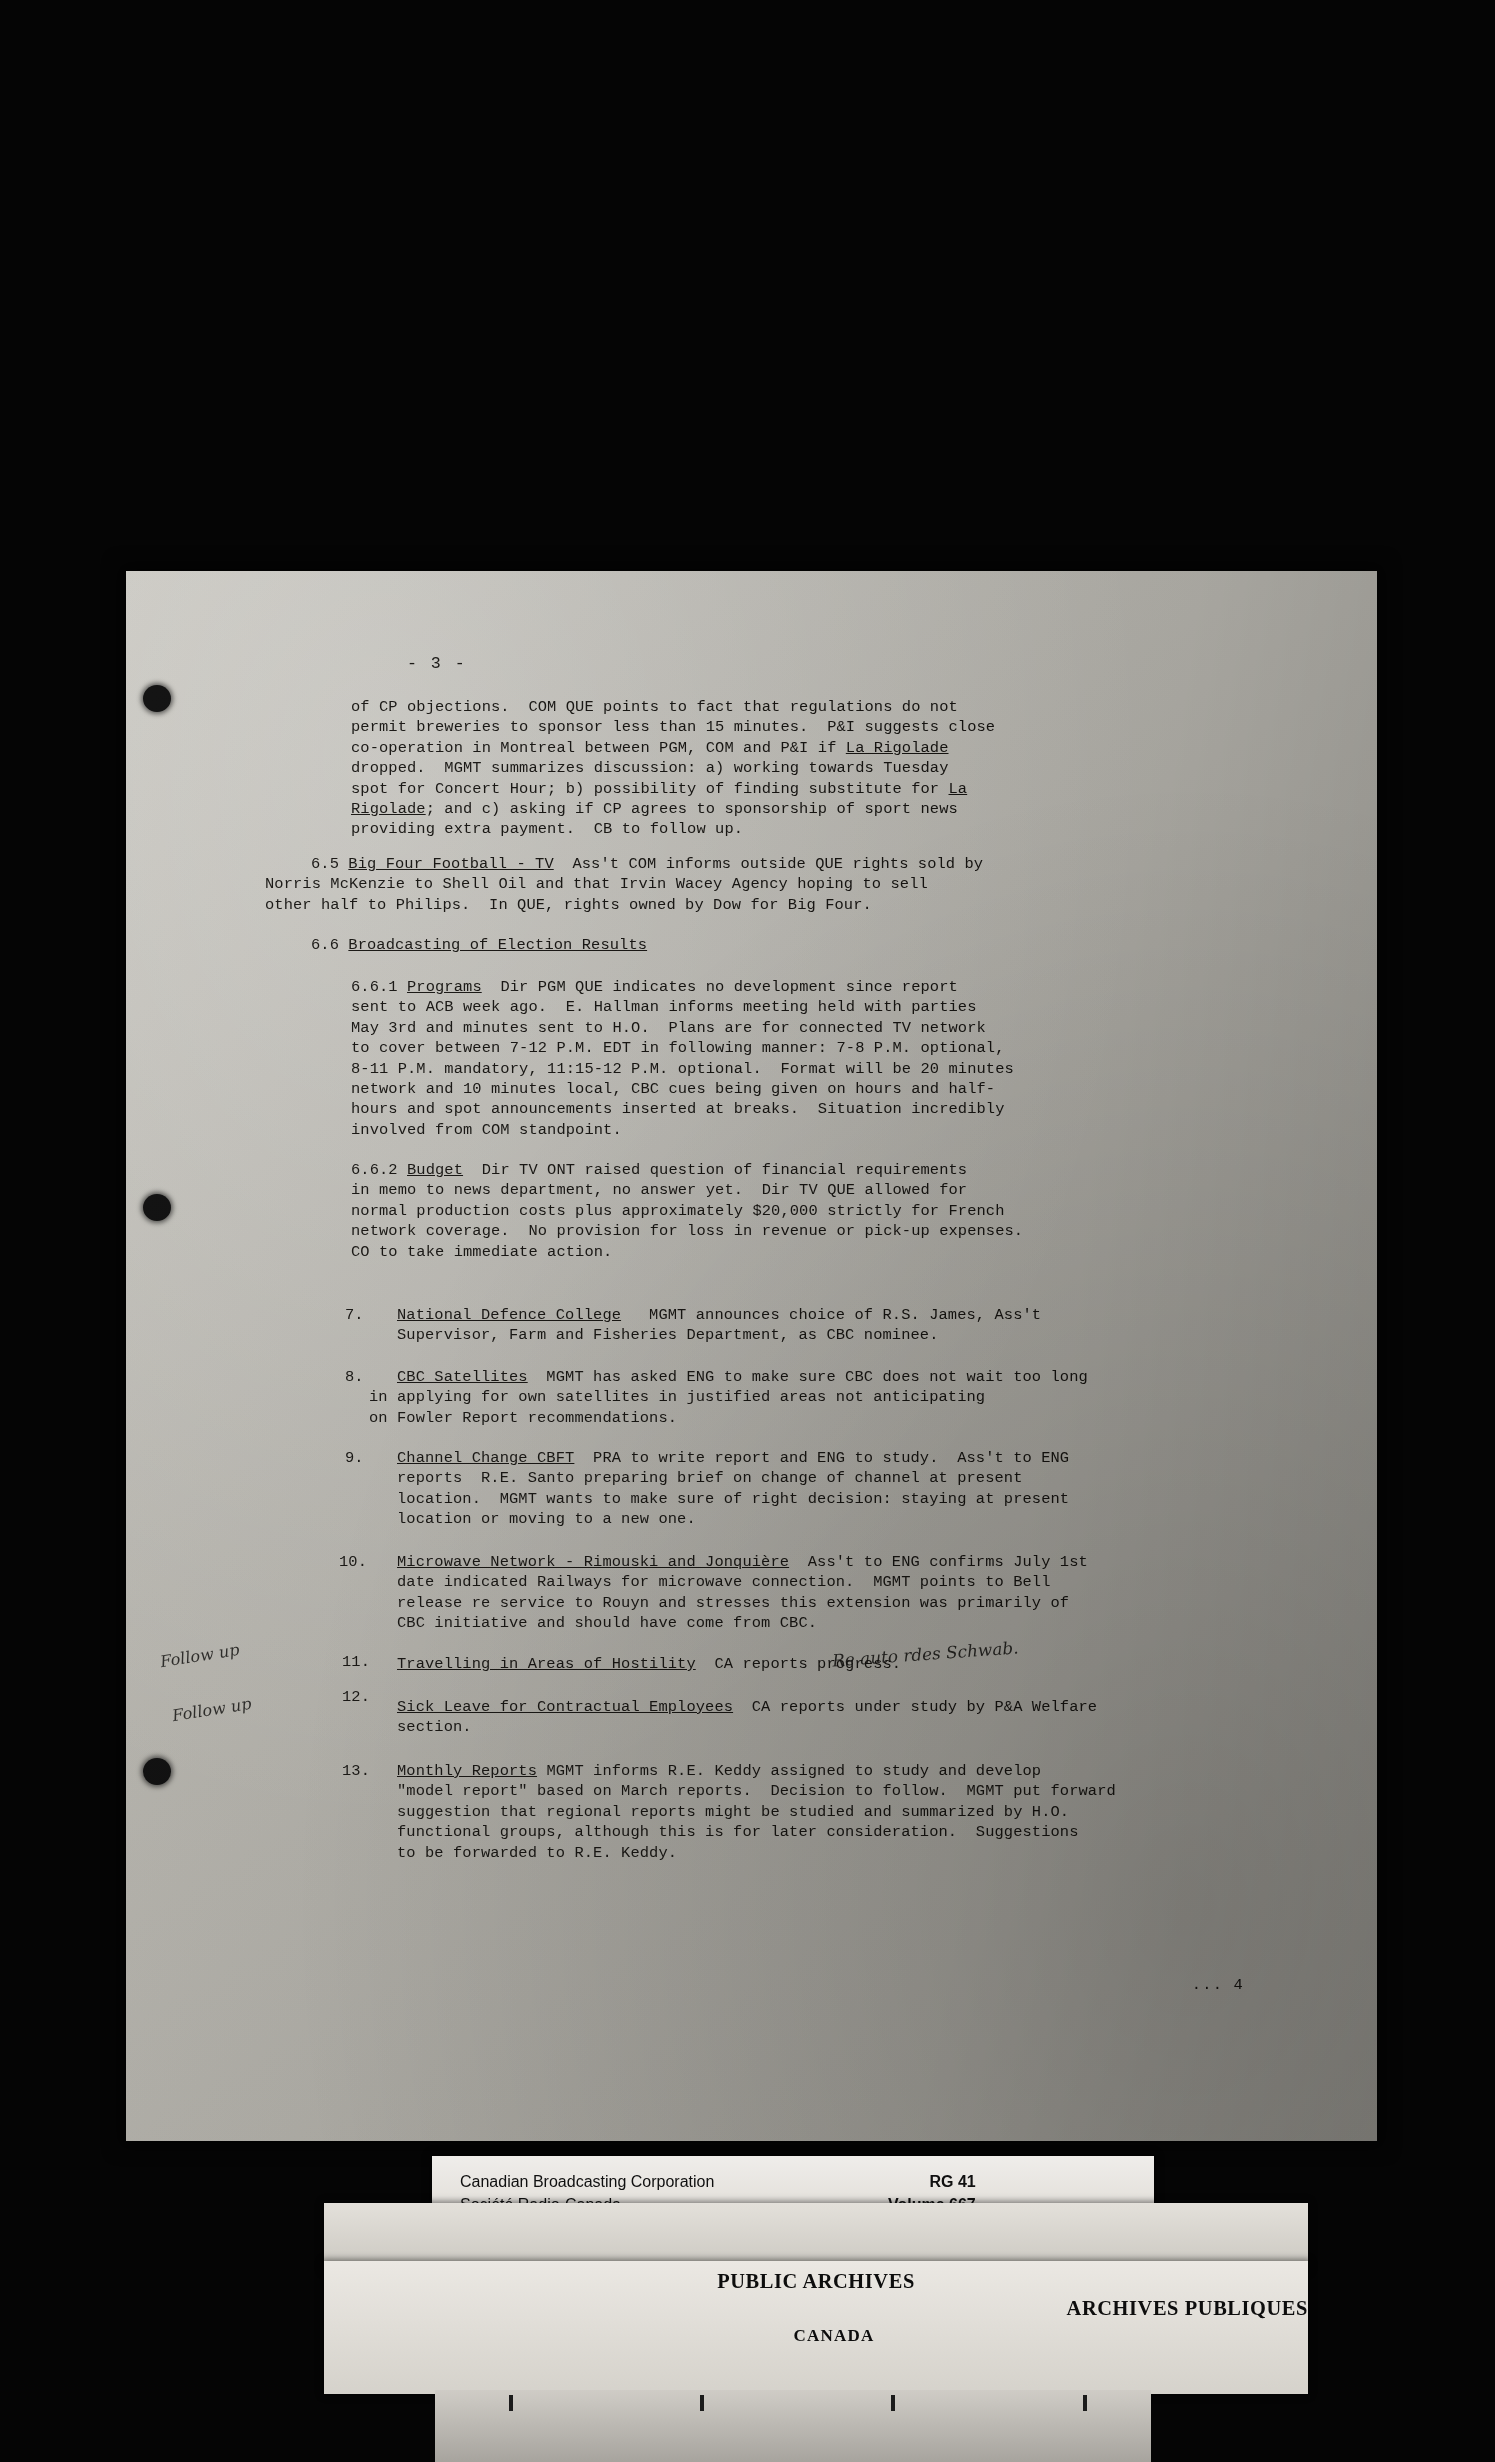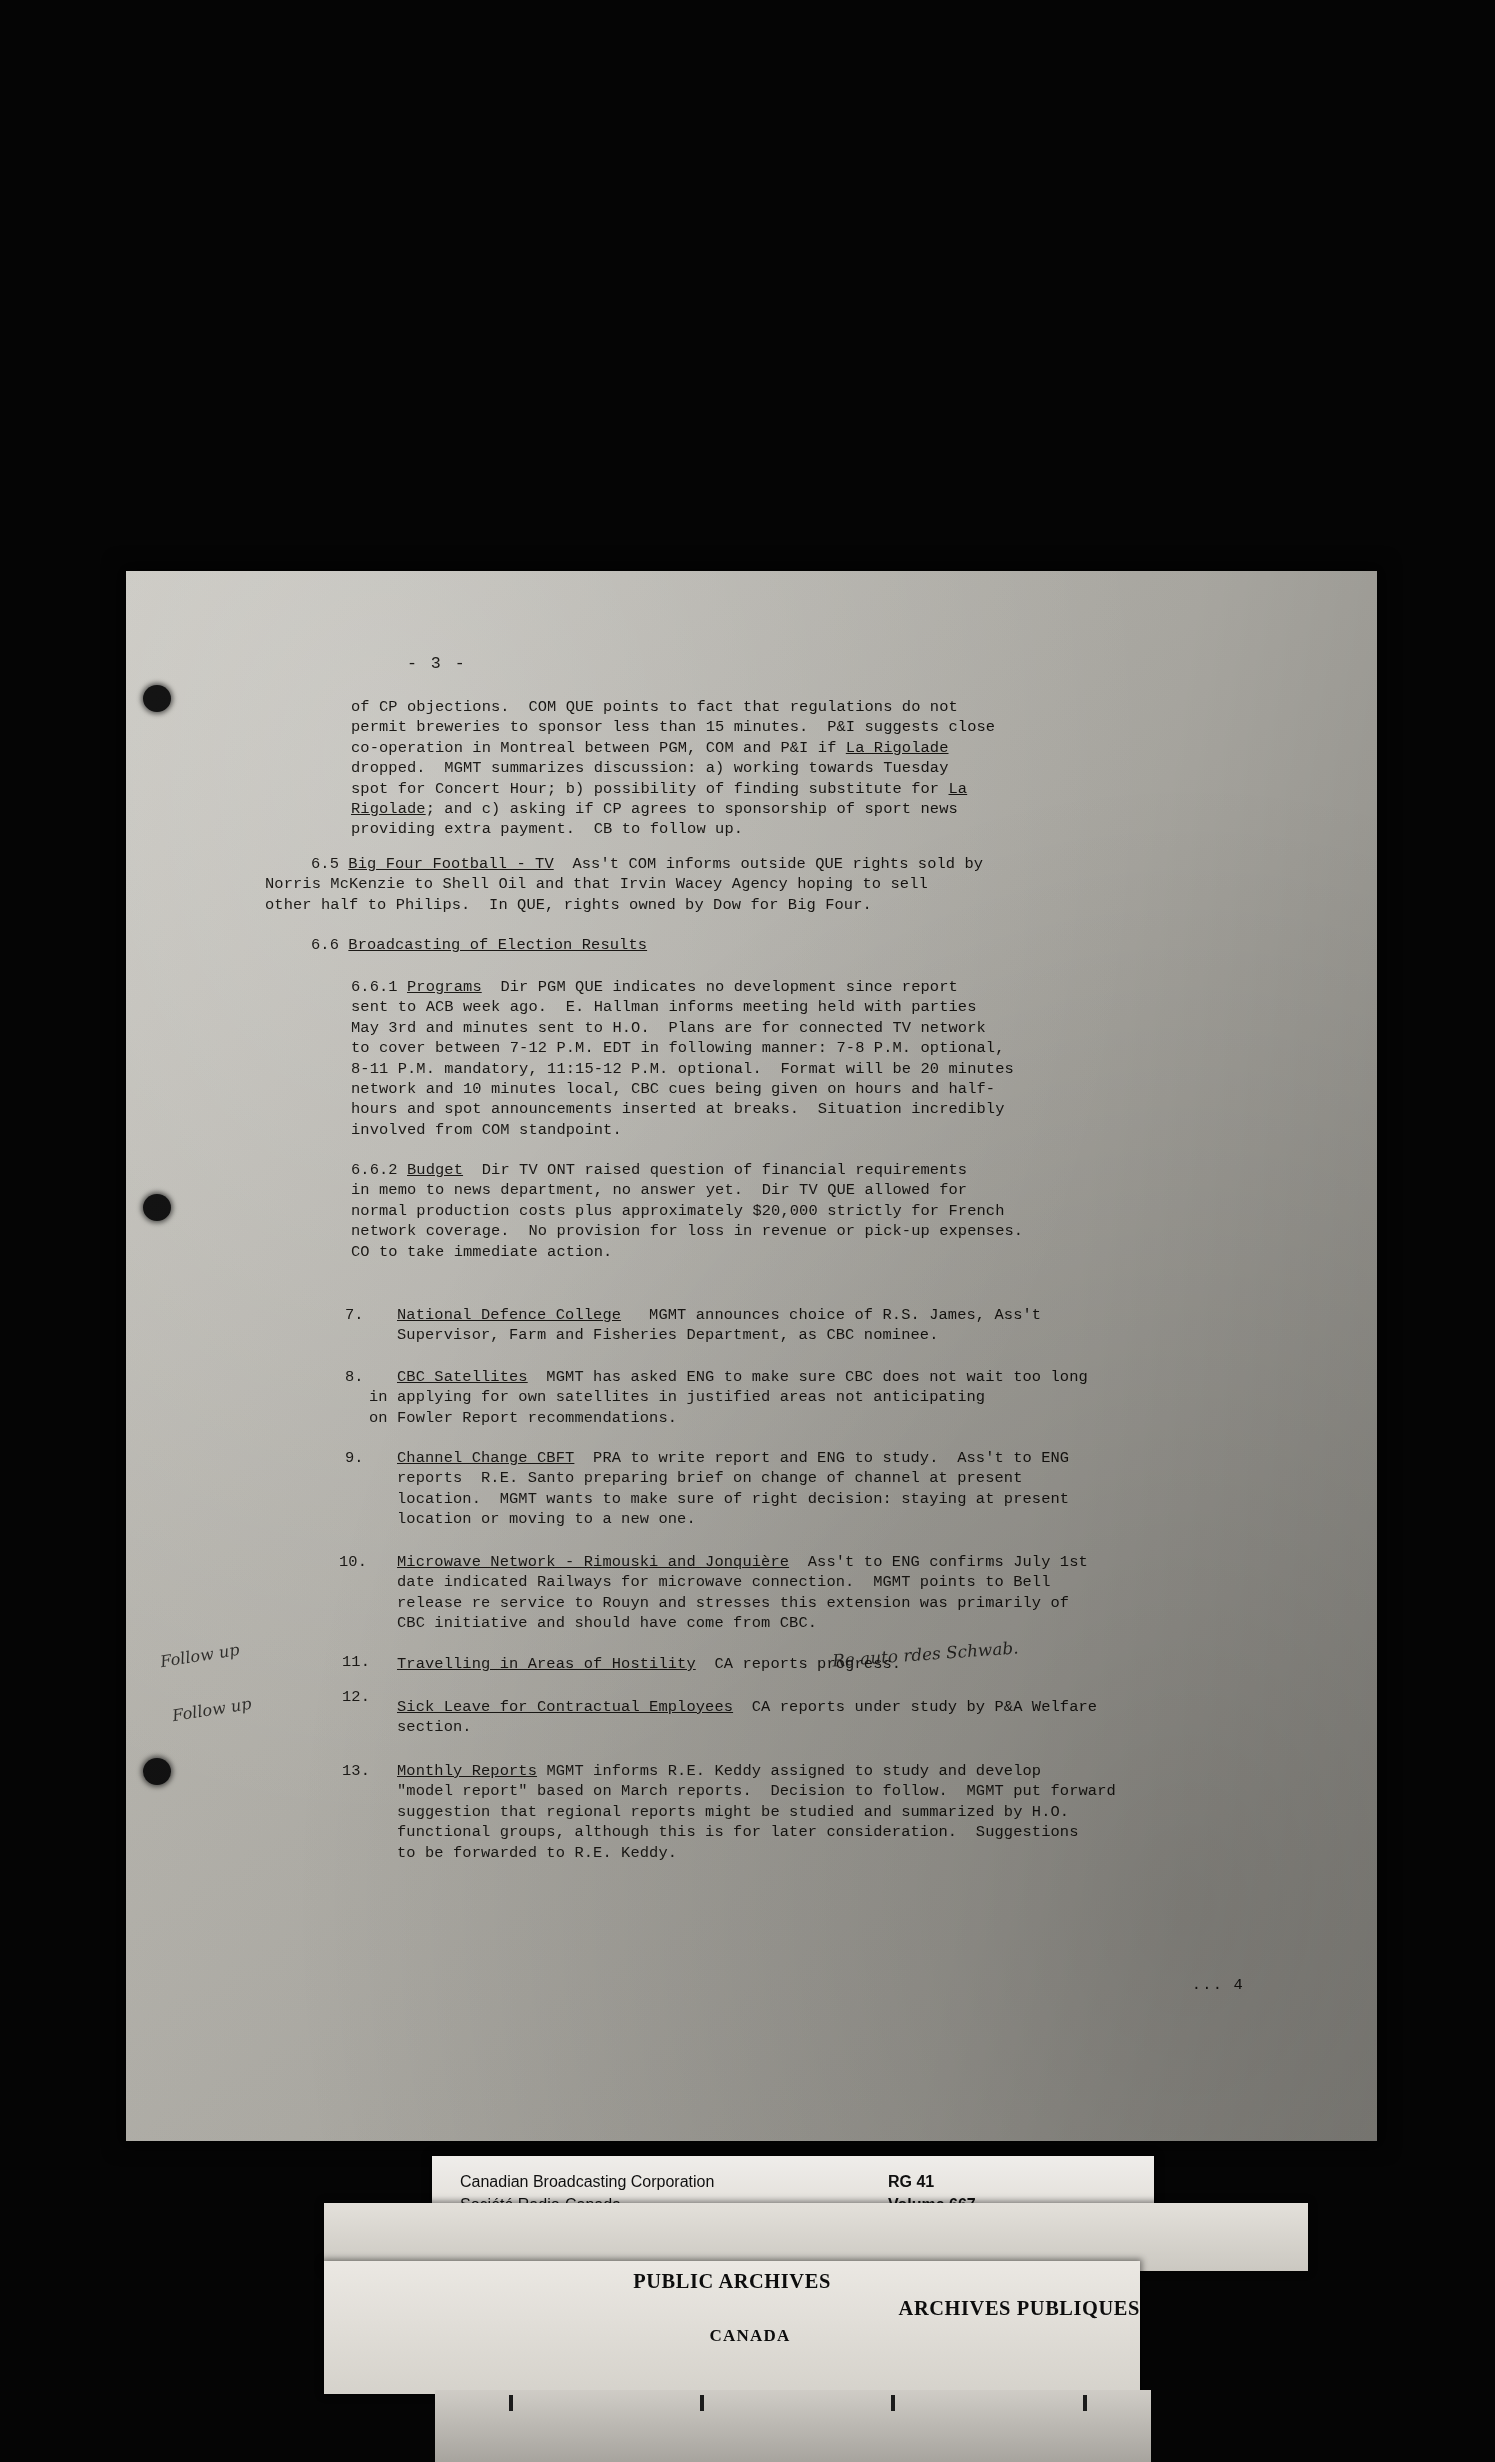--- a/index.html
+++ b/index.html
@@ -122,38 +122,39 @@
   }
   #label-top .col-right {
     position: absolute;
     left: 456px;
     top: 13.6px;
     font-family: "Liberation Sans", sans-serif;
     font-size: 16px;
     line-height: 23.4px;
     color: #101010;
     font-weight: 600;
+    text-align: right;
   }
 
   #label-wings {
     position: absolute;
     left: 324px;
     top: 2203px;
     width: 984px;
     height: 68px;
     background: #d9d6d0;
     background-image: linear-gradient(180deg, #e3e0da 0%, #cbc8c1 100%);
     box-shadow: 0 0 6.2px 1.9px rgba(0,0,0,0.45);
   }
 
   #label-bottom {
     position: absolute;
     left: 324px;
     top: 2261px;
-    width: 816px;
+    width: 984px;
     height: 133px;
     background: #e4e1db;
     background-image: linear-gradient(180deg, #ebe8e3 0%, #d5d2cb 100%);
     box-shadow: 0 0 6.2px 1.9px rgba(0,0,0,0.45);
     text-align: center;
     font-family: "Liberation Serif", serif;
     color: #0d0d0d;
   }
   #label-bottom .l1 {
     position: absolute;

